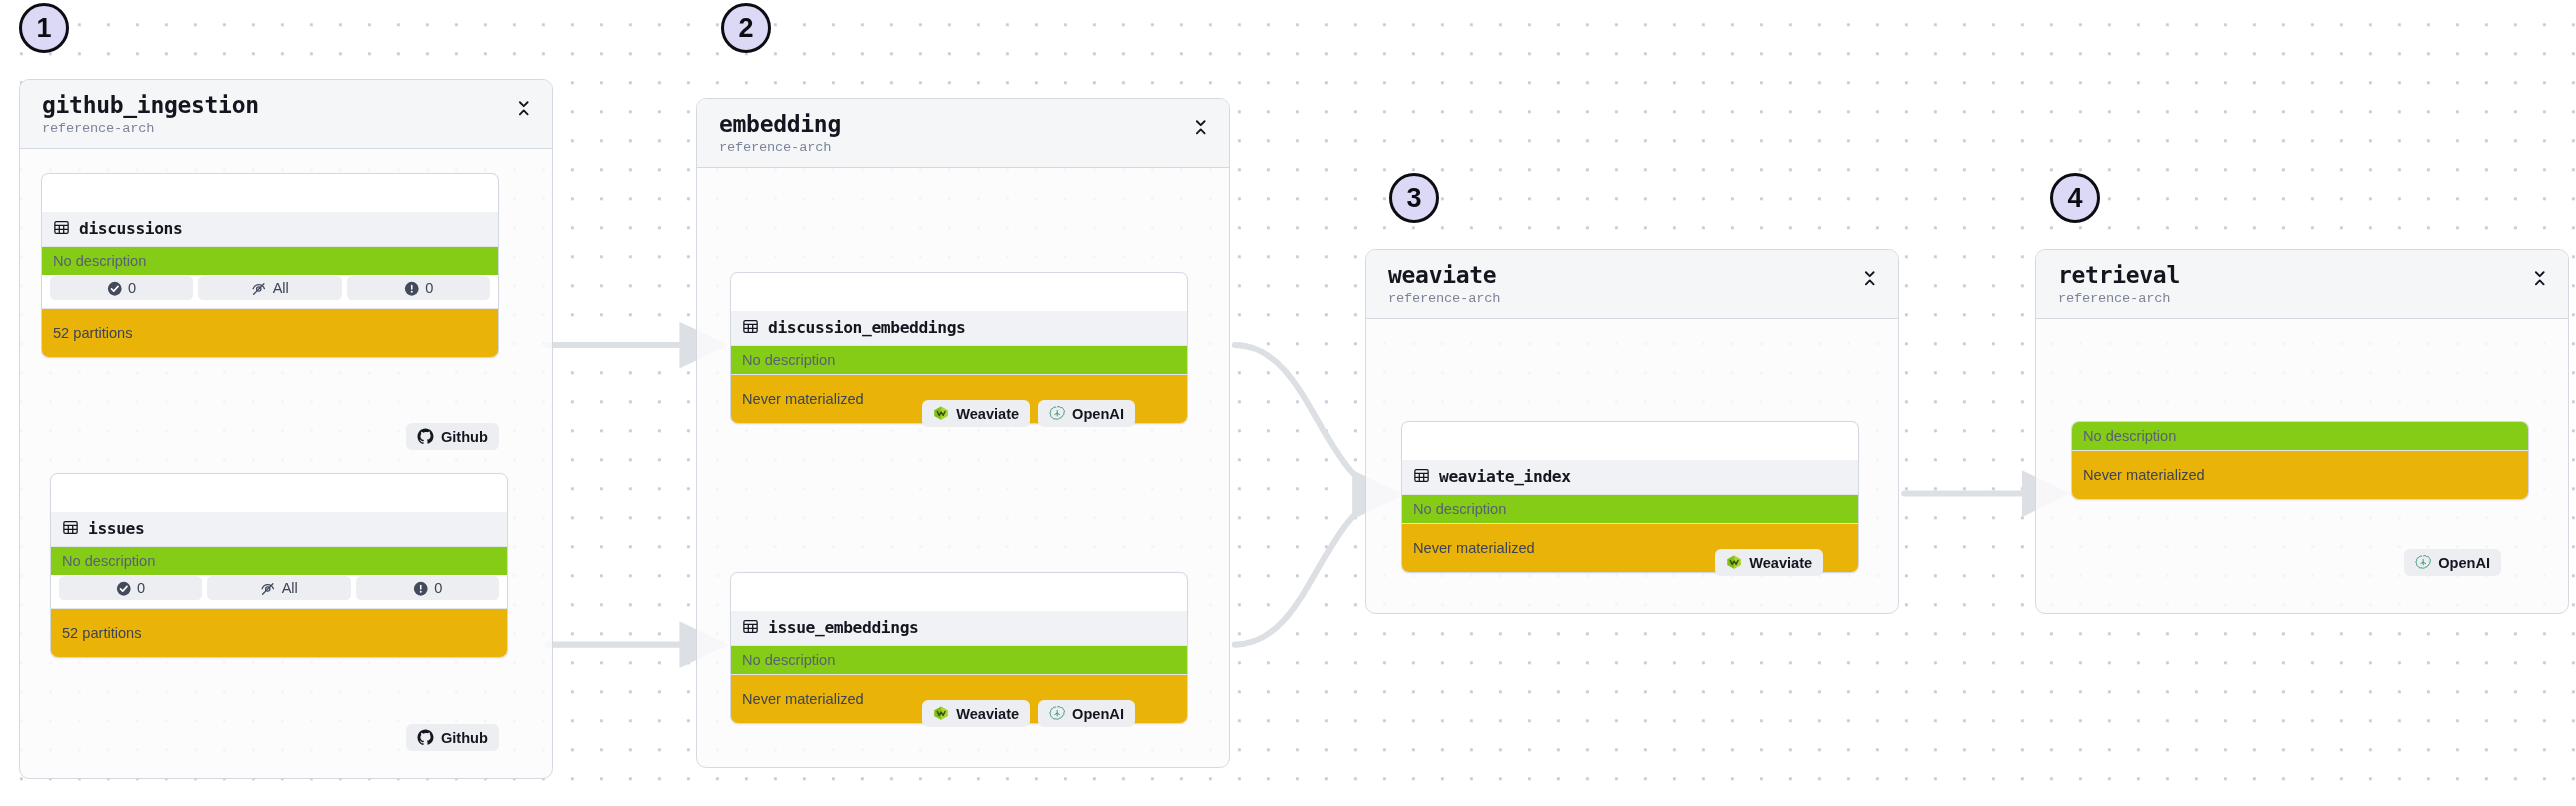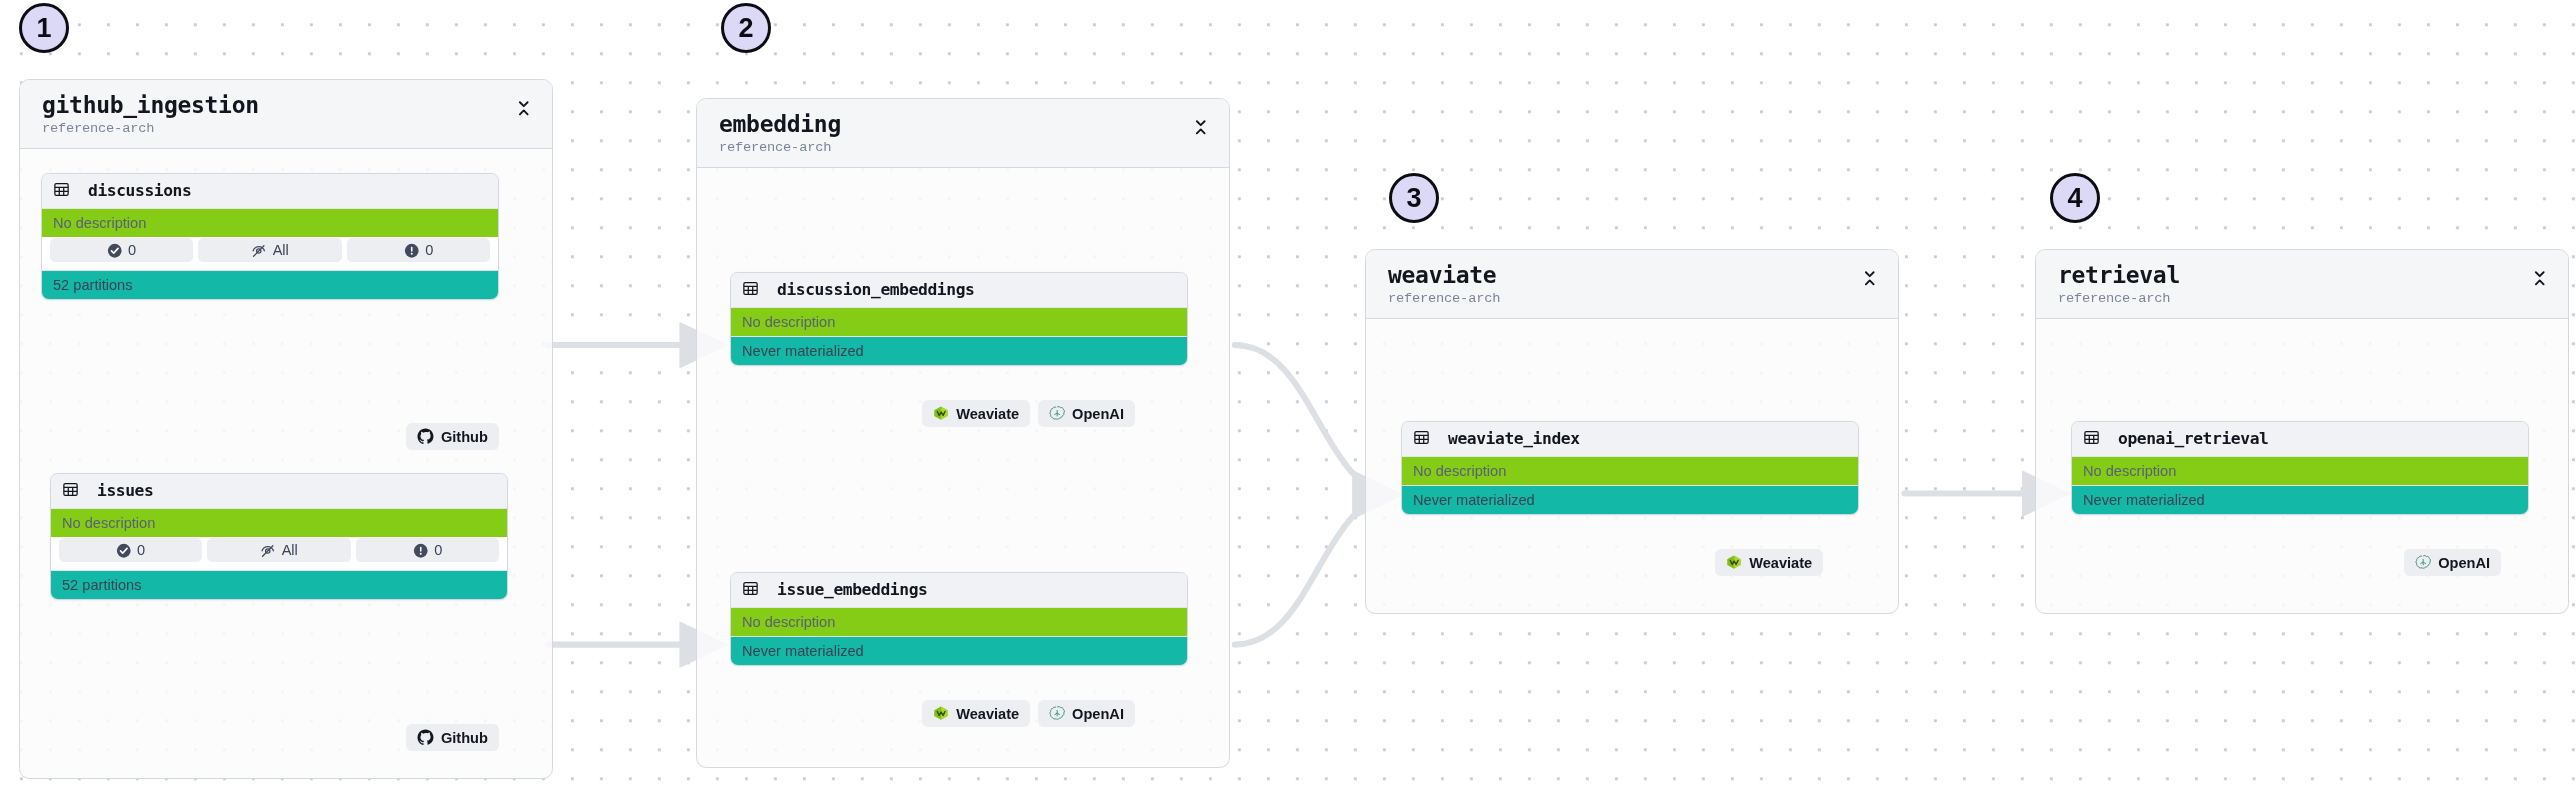--- a/index.html
+++ b/index.html
@@ -85,40 +85,41 @@
     border: 1.3px solid #d4d8e0;
     border-radius: 7.7px;
     overflow: hidden;
     box-shadow: 0 0.9px 1.7px rgba(20,22,31,0.05);
   }
   .asset-head {
     background: #f1f2f5;
     padding: 6.9px 10.3px 6.9px 11px;
     display: flex;
     align-items: center;
-    gap: 18px;
+    gap: 9px;
     border-bottom: 0.9px solid #e2e5ea;
+    margin-top: 38px;
   }
   .asset-name {
     font-family: "DejaVu Sans Mono", "Liberation Mono", monospace;
     font-size: 16.3px;
     font-weight: 700;
     color: #14161f;
     letter-spacing: -0.4px;
     white-space: nowrap;
   }
   .asset-desc {
     background: #84cc16;
     padding: 6px 11px;
     font-size: 14.6px;
     color: #596174;
   }
   .asset-foot {
-    background: #14b8a6;
-    padding: 6px 11px;
+    background: #eab308;
+    padding: 16px 11px;
     font-size: 14.6px;
     color: #3c4354;
     border-top: 0.9px solid #e2e5ea;
   }
   .asset-stats {
     background: #ffffff;
     padding: 1.7px 7.7px 7.7px 7.7px;
     display: flex;
     gap: 5.2px;
   }
@@ -457,30 +458,20 @@
         <svg width="16.3" height="16.3" viewBox="0 0 19 19">
           <path d="M1.6 6.2 L9.5 1.8 L17.4 6.2 L17.4 12.8 L9.5 17.2 L1.6 12.8 Z" fill="#a8d62d"></path>
           <path d="M1.6 6.2 L9.5 1.8 L9.5 17.2 L1.6 12.8 Z" fill="#7fbf1a"></path>
           <path d="M5.0 7.6 L7.2 12.1 L9.5 8.2 L11.8 12.1 L14.0 7.6" fill="none" stroke="#3a4a0e" stroke-width="1.7" stroke-linecap="round" stroke-linejoin="round"></path>
         </svg>
       </span>
       <span>Weaviate</span>
     </div>
   </div>
 <div class="asset-card" style="left: 2071px; top: 421px; width: 458px; z-index: 20;">
-    <div class="asset-head">
-      <span class="glyph"><svg width="17" height="17" viewBox="0 0 20 20" fill="none" stroke="#14161f" stroke-width="1.5">
-          <rect x="2.2" y="3.2" width="15.6" height="13.6" rx="1.6"></rect>
-          <line x1="2.2" y1="7.6" x2="17.8" y2="7.6"></line>
-          <line x1="2.2" y1="12.2" x2="17.8" y2="12.2"></line>
-          <line x1="7.4" y1="7.6" x2="7.4" y2="16.8"></line>
-          <line x1="12.6" y1="7.6" x2="12.6" y2="16.8"></line>
-        </svg></span>
-      <span class="asset-name">openai_retrieval</span>
-    </div>
     <div class="asset-desc">No description</div>
     <div class="asset-foot">Never materialized</div>
   </div>
 <div class="tag-row" style="left: 2404px; top: 549px; z-index: 25;">
     <div class="tag">
       <span class="glyph">
         <svg width="16.3" height="16.3" viewBox="0 0 24 24" fill="none" stroke="#2f8f6b" stroke-width="1.35" stroke-linejoin="round">
           <path d="M12 3.1 C13.6 1.9 15.9 2.2 17 3.8 M17 3.8 C19 3.3 21 4.6 21.3 6.6 M21.3 6.6 C22.9 7.8 23.1 10.1 21.8 11.6 M21.8 11.6 C22.4 13.5 21.3 15.6 19.4 16.2 M19.4 16.2 C19.1 18.2 17.2 19.6 15.2 19.4 M15.2 19.4 C14 21 11.7 21.4 10.1 20.3 M10.1 20.3 C8.3 21.2 6.1 20.4 5.2 18.6 M5.2 18.6 C3.3 18.2 2.1 16.3 2.5 14.4 M2.5 14.4 C1.1 13 1.1 10.7 2.5 9.3 M2.5 9.3 C2.2 7.3 3.5 5.4 5.5 5.1 M5.5 5.1 C6.4 3.3 8.6 2.5 10.4 3.4"></path>
           <path d="M12 7.3 L12 12 L16 14.3 M12 12 L8 14.3 M12 12 L12 16.7"></path>
         </svg>

